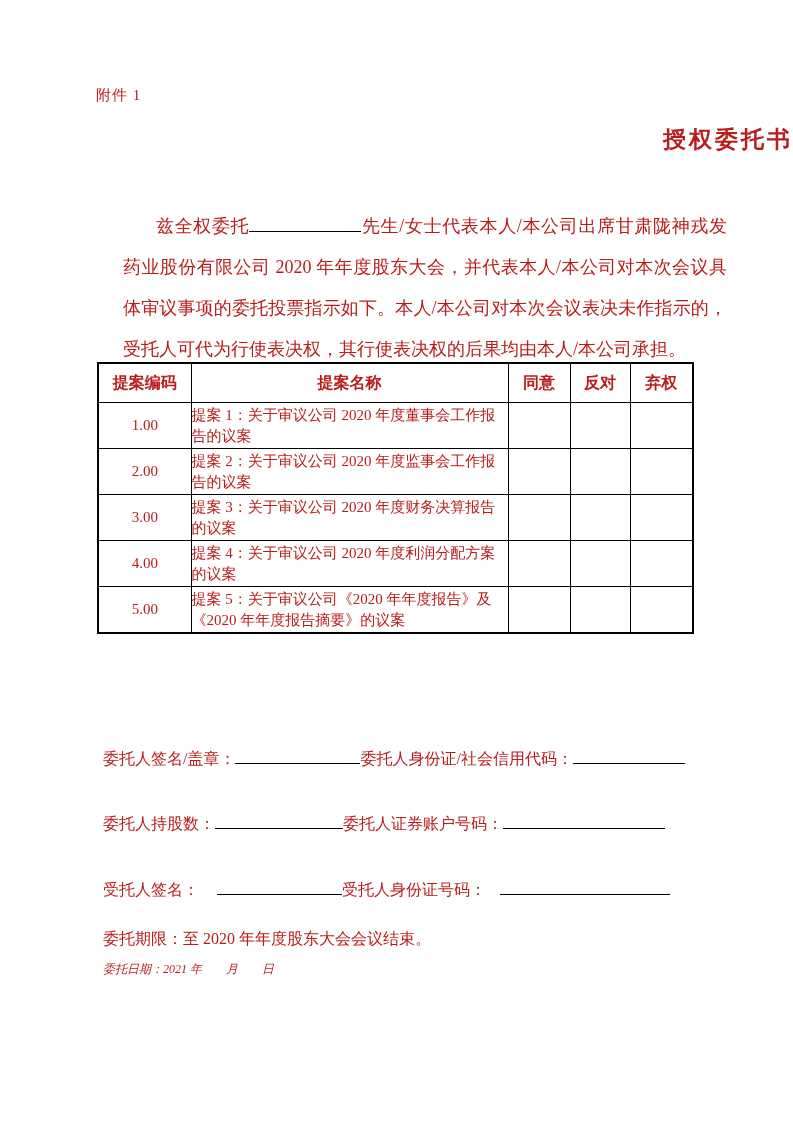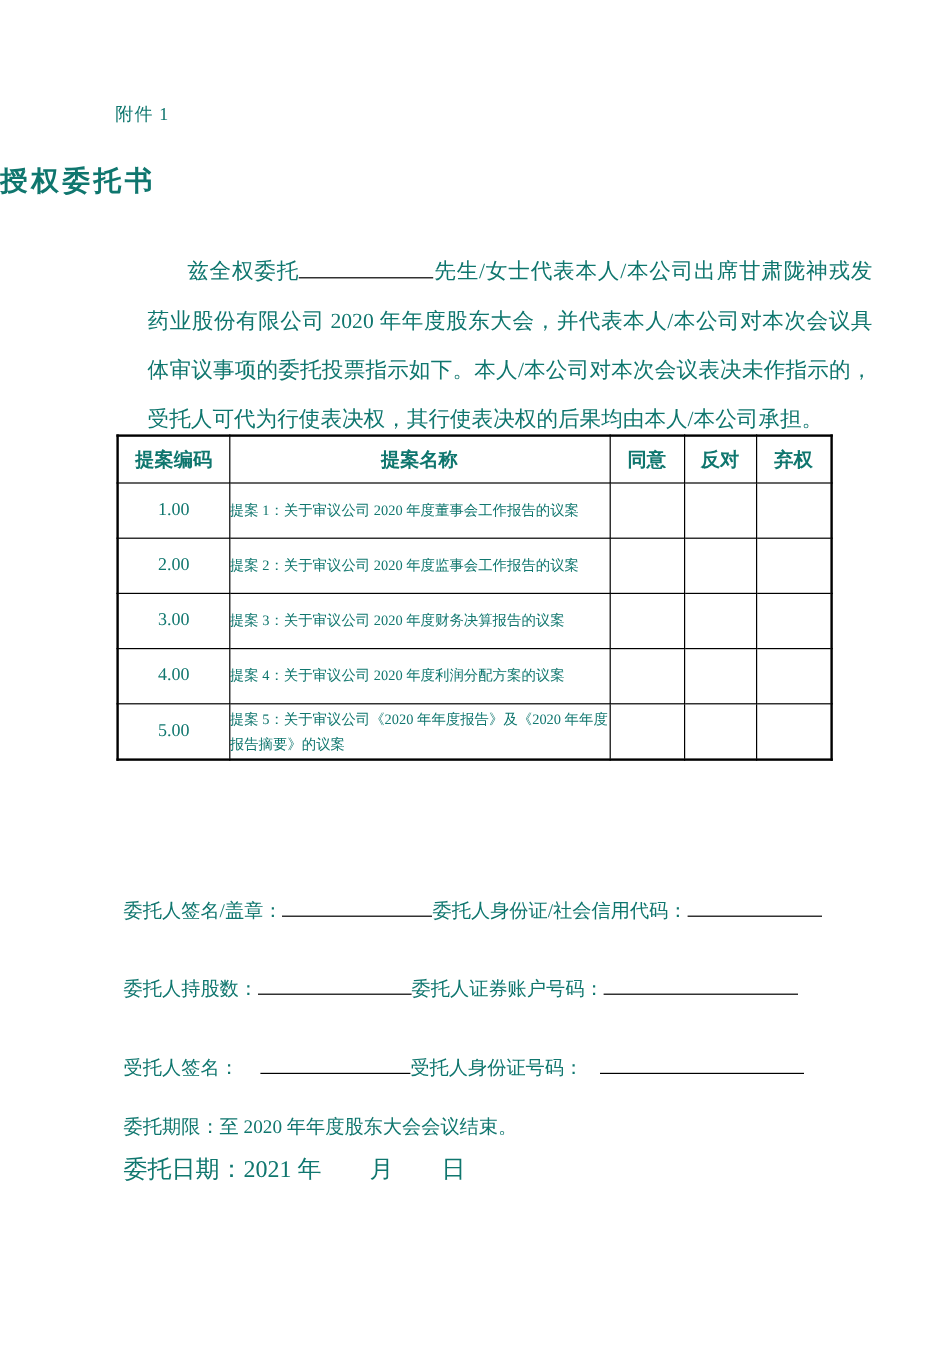--- a/index.html
+++ b/index.html
@@ -1,30 +1,30 @@
 <!DOCTYPE html>
 <html lang="zh"><head>
 <meta charset="utf-8">
 <style>
   html,body{margin:0;padding:0;background:#ffffff;}
   .page{
     position:relative;
     width:793px;height:1122px;
     background:#ffffff;
-    color:#0f766e;
+    color:#b91c1c;
     font-family:"Liberation Serif","DejaVu Serif",serif;
     overflow:hidden;
   }
   .attachment{
     position:absolute;left:96px;top:86px;
     font-size:15px;letter-spacing:1px;
   }
   .doc-title{
-    position:absolute;left:0;top:135px;width:793px;
-    text-align:left;
+    position:absolute;left:0;top:124px;width:793px;
+    text-align:right;
     font-family:"Liberation Sans","DejaVu Sans",sans-serif;
     font-weight:bold;font-size:23px;letter-spacing:3px;
   }
   .para{
     position:absolute;left:96px;top:206px;width:604px;
     font-size:18px;line-height:41px;
     text-align:justify;text-indent:33px;margin-left:27px;
   }
   .blank{
     display:inline-block;
@@ -48,21 +48,21 @@
   th.h{
     font-family:"Liberation Sans","DejaVu Sans",sans-serif;
     font-weight:bold;font-size:16px;
     height:38px;text-align:center;vertical-align:middle;
   }
   td.c-code{
     text-align:center;vertical-align:middle;
     font-size:15px;height:45px;margin-top:46px;
   }
   td.c-name{
-    font-size:12px;line-height:21px;
+    font-size:15px;line-height:21px;
     padding:2px 8px 2px 9px;
     vertical-align:middle;text-align:left;
   }
   td.c-vote{height:45px;}
 
   .sig-row{
     position:absolute;left:103px;width:600px;
     font-size:16px;white-space:nowrap;
   }
   .sig-row .blank{height:19px;}
@@ -70,21 +70,21 @@
   .sig2{top:809px;}
   .sig3{top:875px;}
   .b-sign1{width:125px;}
   .b-id1{width:112px;}
   .b-shares{width:128px;}
   .b-account{width:162px;}
   .b-sign2{width:125px;margin-left:18px;}
   .b-id2{width:170px;margin-left:14px;}
 
   .term-line{position:absolute;left:103px;top:929px;font-size:16px;}
-  .date-line{position:absolute;left:103px;top:961px;font-size:20px;}
+  .date-line{position:absolute;left:103px;top:961px;font-size:12px;font-style:italic;}
   .note-line{position:absolute;left:103px;top:993px;font-size:14px;letter-spacing:0.2px;}
 </style>
 </head>
 <body>
 
 <div class="page">
 
   <div class="attachment">附件 1</div>
 
   <div class="doc-title">授权委托书</div>

